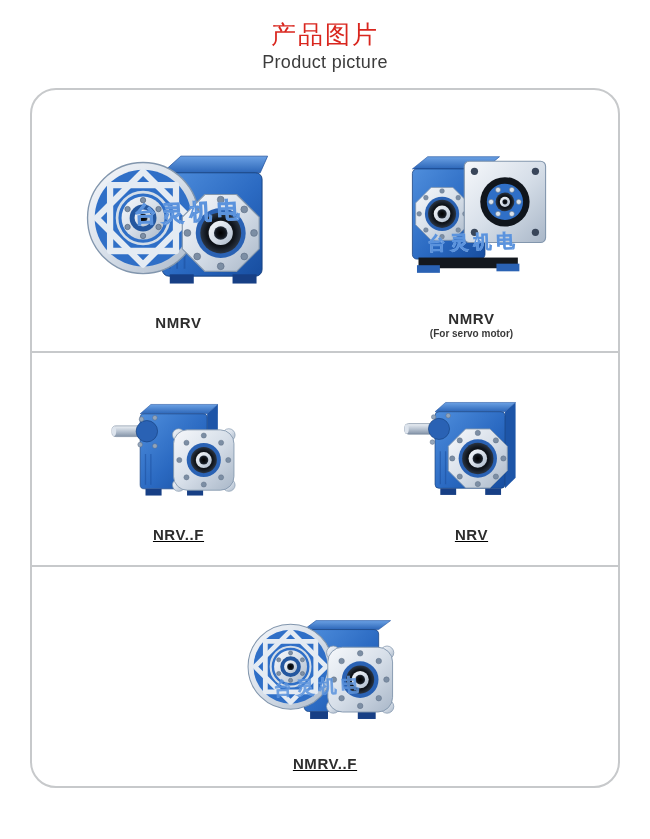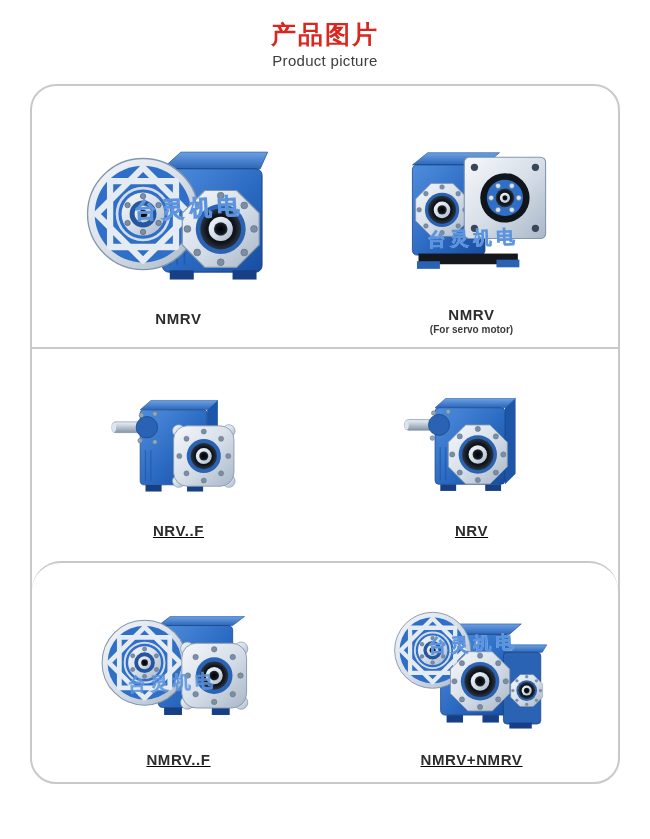--- a/index.html
+++ b/index.html
@@ -1,25 +1,25 @@
 <!DOCTYPE html>
 <html><head>
 <meta charset="utf-8">
 <style>
   html,body{margin:0;padding:0;background:#ffffff;}
   body{width:650px;height:839px;font-family:"Liberation Sans",sans-serif;overflow:hidden;}
   .header{text-align:center;padding-top:20px;}
-  .title-cn{margin:0;font-size:25px;font-weight:bold;color:#d9261e;letter-spacing:2px;line-height:1.15;}
-  .subtitle-en{margin-top:3px;font-size:15px;color:#3c3c3c;letter-spacing:0.3px;}
+  .title-cn{margin:0;font-size:25px;font-weight:normal;color:#d9261e;letter-spacing:2px;line-height:1.15;}
+  .subtitle-en{margin-top:3px;font-size:18px;color:#3c3c3c;letter-spacing:0.3px;}
   .panel{width:586px;margin:15px auto 0;border:2px solid #c7c9cb;border-radius:26px;overflow:hidden;background:#fff;}
   .row{display:flex;align-items:stretch;}
   .row + .row{border-top:2px solid #c7c9cb;text-decoration:underline;}
   .row-1{height:261px;}
   .row-2{height:212px;}
-  .row-3{height:219px;border-radius:29px;}
+  .row-3{height:219px;}
   .product{flex:1 1 0;display:flex;flex-direction:column;align-items:center;justify-content:flex-end;margin:0;min-width:0;}
   .row-1 .product{padding-bottom:20px;}
   .row-1 .product.has-sub{padding-bottom:12px;}
   .row-2 .product{padding-bottom:22px;}
   .row-3 .product{padding-bottom:14px;}
   .caption{font-size:15px;font-weight:bold;color:#2d2d2d;letter-spacing:0.6px;margin-top:12px;text-align:left;}
   .subcaption{font-size:10px;font-weight:bold;color:#3a3a3a;margin-top:1px;text-align:left;}
   svg.gimg{display:block;}
   .wmtext{font-family:"Liberation Sans",sans-serif;font-weight:bold;}
 </style>
@@ -246,32 +246,16 @@
           <rect x="86" y="140" width="24" height="10" fill="#173f85"></rect>
           <rect x="150" y="140" width="24" height="10" fill="#173f85"></rect>
           <use href="#disc" transform="translate(0,20) scale(0.92)"></use>
           <use href="#sqscallop" transform="translate(104,48) scale(0.82)"></use>
           <use href="#wm" transform="translate(38,118) rotate(-3)" opacity="0.85"></use>
         </svg>
         <figcaption class="caption">NMRV..F</figcaption>
       </figure>
 
 
-      <figure class="product">
-        <svg class="gimg" width="172" height="136" viewBox="0 0 212 182">
-          <polygon points="64,42 80,28 172,28 156,42" fill="url(#lgTop)" stroke="#1c4f9e" stroke-width="0.8"></polygon>
-          <rect x="64" y="42" width="92" height="108" rx="6" fill="url(#lgBody)" stroke="#16417f"></rect>
-          <polygon points="148,66 158,56 206,56 200,66" fill="url(#lgTop)" stroke="#1c4f9e" stroke-width="0.8"></polygon>
-          <rect x="148" y="66" width="50" height="96" rx="5" fill="#2a62b4" stroke="#16417f"></rect>
-          <rect x="72" y="150" width="22" height="10" fill="#173f85"></rect>
-          <rect x="120" y="150" width="22" height="10" fill="#173f85"></rect>
-          <rect x="156" y="160" width="30" height="8" fill="#173f85"></rect>
-          <use href="#disc" transform="translate(0,10) scale(0.82)"></use>
-          <use href="#oct" transform="translate(70,58) scale(0.78)"></use>
-          <use href="#oct" transform="translate(154,92) scale(0.42)"></use>
-          <use href="#wm" transform="translate(48,66) rotate(-3)"></use>
-        </svg>
-        <figcaption class="caption">NMRV+NMRV</figcaption>
-      </figure>
     </div>
 
   </div>
 </div>
 
 </body></html>

